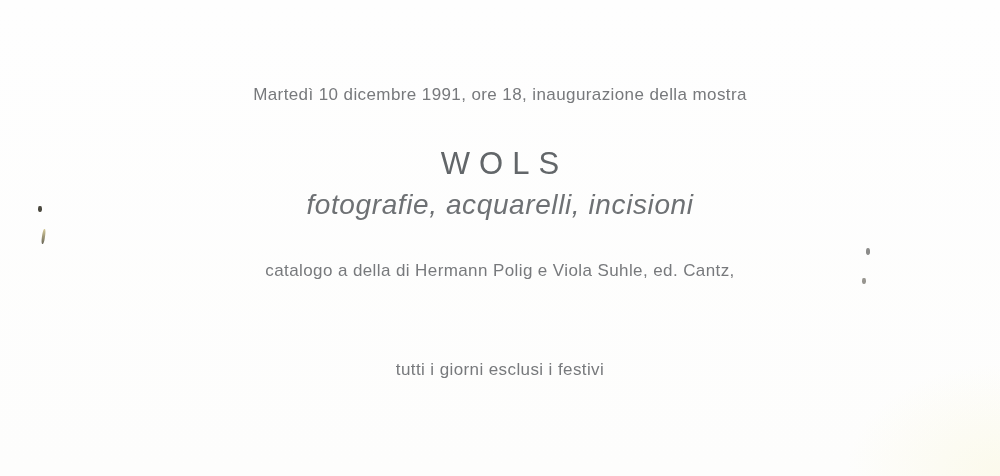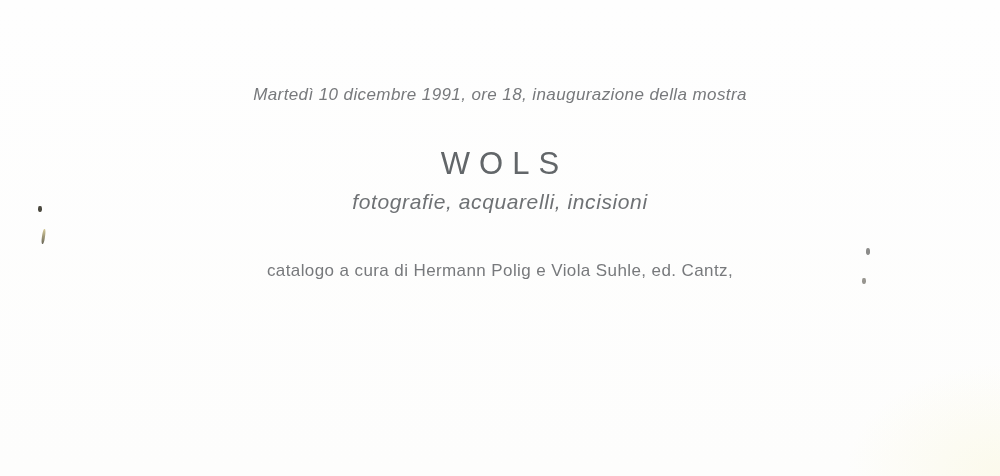--- a/index.html
+++ b/index.html
@@ -24,32 +24,32 @@
     position: absolute;
     left: 0;
     right: 0;
     text-align: center;
     color: #77797c;
     font-size: 17px;
     letter-spacing: 0.4px;
     line-height: 1.1;
     white-space: nowrap;
   }
-  .date-line    { top: 86px; font-style: italic; }
+  .date-line    { top: 86px; }
   .title-line {
     top: 147px;
     font-size: 31px;
     letter-spacing: 9px;
     padding-left: 9px; 
     color: #626669;
     font-weight: 400;
   }
   .subtitle-line {
     top: 190px;
-    font-size: 21px;
+    font-size: 28px;
     font-style: italic;
     letter-spacing: 0.6px;
     color: #6e7174;
   }
   .catalog-line-1 { top: 262px; }
   .catalog-line-2 { top: 296px; }
   .hours-line-1   { top: 331px; }
   .hours-line-2   { top: 361px; }
 
   
@@ -83,23 +83,24 @@
 <body>
 
 <div class="card">
 
   <div class="line date-line">Martedì 10 dicembre 1991, ore 18, inaugurazione della mostra</div>
 
   <div class="line title-line">WOLS</div>
 
   <div class="line subtitle-line">fotografie, acquarelli, incisioni</div>
 
-  <div class="line catalog-line-1">catalogo a cura di Hermann Polig e Viola Suhle, ed. Cantz,</div>
+  <div class="line catalog-line-1">catalogo a della di Hermann Polig e Viola Suhle, ed. Cantz,</div>
 
 
 
+  <div class="line hours-line-2">tutti i giorni esclusi i festivi</div>
 
   <div class="speck speck-left-dark"></div>
   <div class="speck speck-left-streak"></div>
   <div class="speck speck-right-1"></div>
   <div class="speck speck-right-2"></div>
 
 </div>
 
 </body></html>

